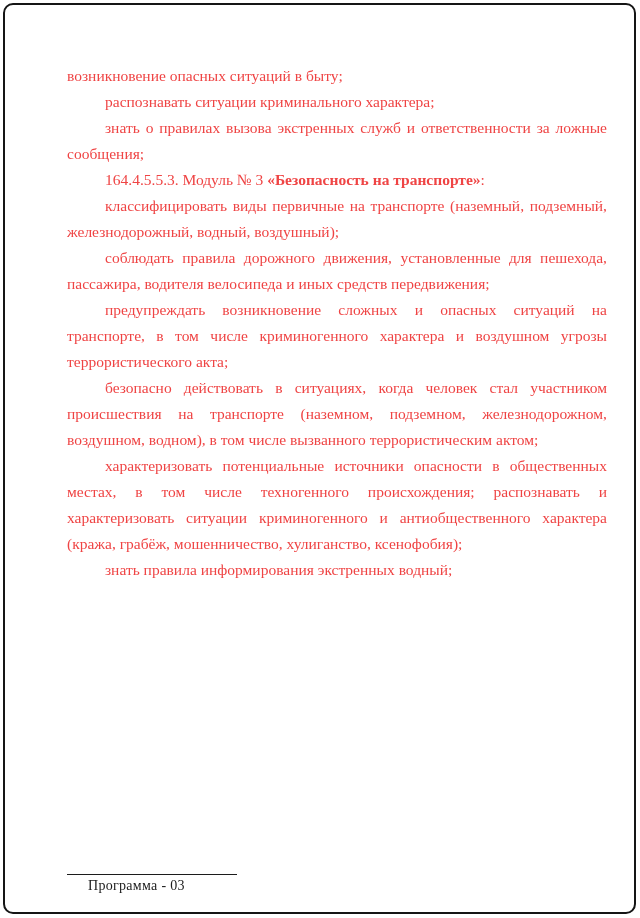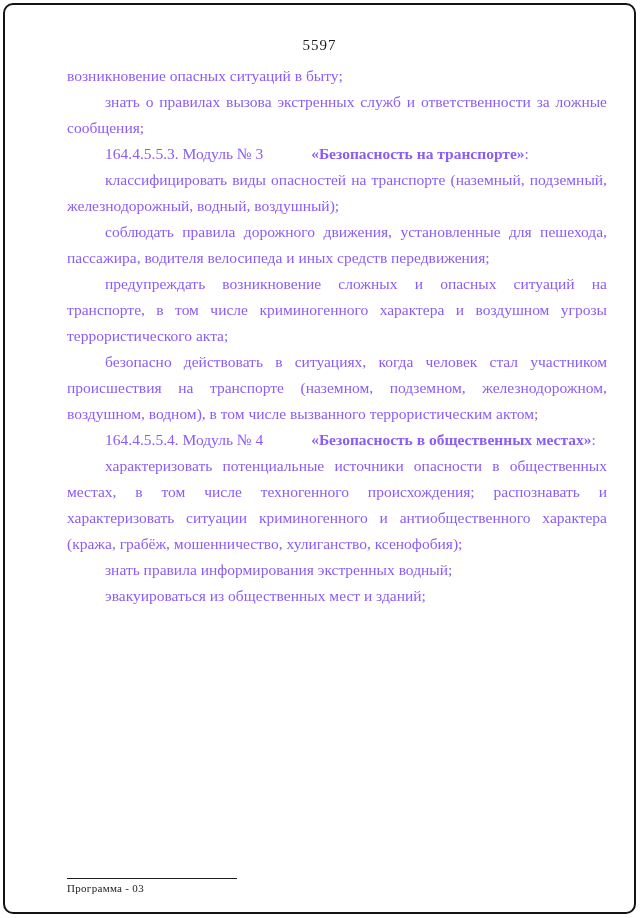--- a/index.html
+++ b/index.html
@@ -36,75 +36,73 @@
     letter-spacing: 1px;
   }
   .body-text {
     position: absolute;
     top: 58px;
     left: 62px;
     right: 27px;
     font-family: "Liberation Serif", serif;
     font-size: 15.5px;
     line-height: 26px;
-    color: #8b5cf6;
+    color: #ef4444;
     text-align: justify;
   }
   .para {
     margin: 0;
     text-indent: 38px;
   }
   .para.no-indent {
     text-indent: 0;
   }
   .para .bold {
     font-weight: bold;
-    margin-left: 44px;
   }
   .footer {
     position: absolute;
     left: 62px;
     bottom: 18px;
     font-family: "Liberation Serif", serif;
     color: #1c1c1c;
   }
   .footer-line {
     width: 170px;
     border-top: 1px solid #1c1c1c;
     margin-bottom: 3px;
   }
   .footer-text {
-    font-size: 11px;
+    font-size: 14px;
     letter-spacing: 0.3px;
+    margin-left: 21px;
   }
 </style>
 </head>
 <body>
 
 <div class="canvas">
   <div class="page-frame">
 
-    <div class="page-number">5597</div>
 
     <div class="body-text">
       <p class="para no-indent">возникновение опасных ситуаций в быту;</p>
+      <p class="para">распознавать ситуации криминального характера;</p>
       <p class="para">знать о правилах вызова экстренных служб и ответственности за ложные сообщения;</p>
 
       <p class="para"><span>164.4.5.5.3. Модуль № 3 </span><span class="bold">«Безопасность на транспорте»</span><span>:</span></p>
 
-      <p class="para">классифицировать виды опасностей на транспорте (наземный, подземный, железнодорожный, водный, воздушный);</p>
+      <p class="para">классифицировать виды первичные на транспорте (наземный, подземный, железнодорожный, водный, воздушный);</p>
       <p class="para">соблюдать правила дорожного движения, установленные для пешехода, пассажира, водителя велосипеда и иных средств передвижения;</p>
       <p class="para">предупреждать возникновение сложных и опасных ситуаций на транспорте, в том числе криминогенного характера и воздушном угрозы террористического акта;</p>
       <p class="para">безопасно действовать в ситуациях, когда человек стал участником происшествия на транспорте (наземном, подземном, железнодорожном, воздушном, водном), в том числе вызванного террористическим актом;</p>
 
-      <p class="para"><span>164.4.5.5.4. Модуль № 4 </span><span class="bold">«Безопасность в общественных местах»</span><span>:</span></p>
 
       <p class="para">характеризовать потенциальные источники опасности в общественных местах, в том числе техногенного происхождения; распознавать и характеризовать ситуации криминогенного и антиобщественного характера (кража, грабёж, мошенничество, хулиганство, ксенофобия);</p>
       <p class="para">знать правила информирования экстренных водный;</p>
-      <p class="para">эвакуироваться из общественных мест и зданий;</p>
     </div>
 
     <div class="footer">
       <div class="footer-line"></div>
       <div class="footer-text">Программа - 03</div>
     </div>
 
   </div>
 </div>
 

